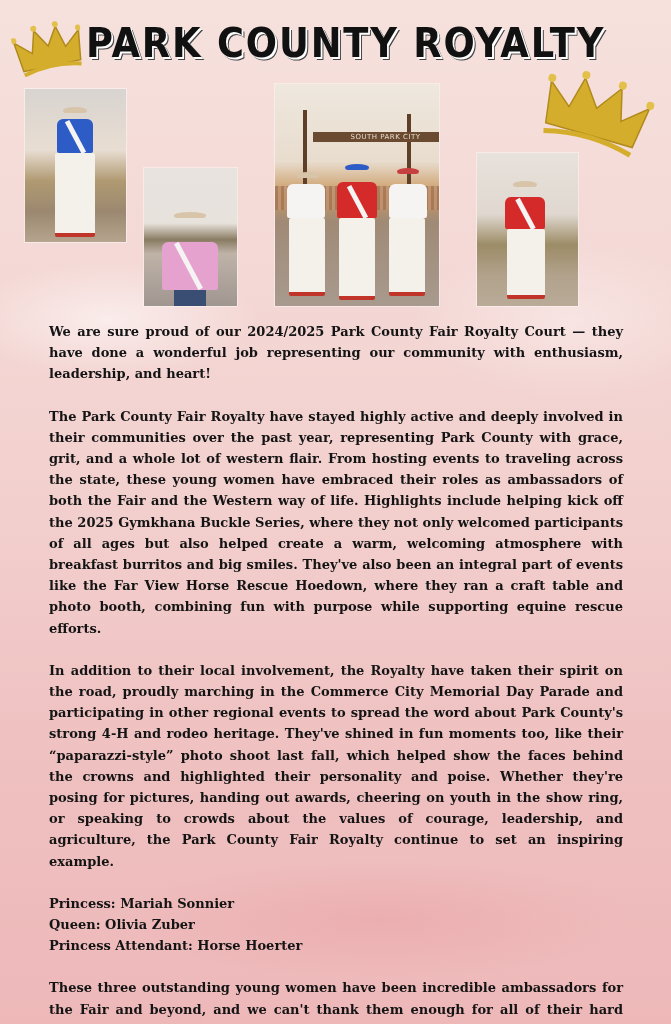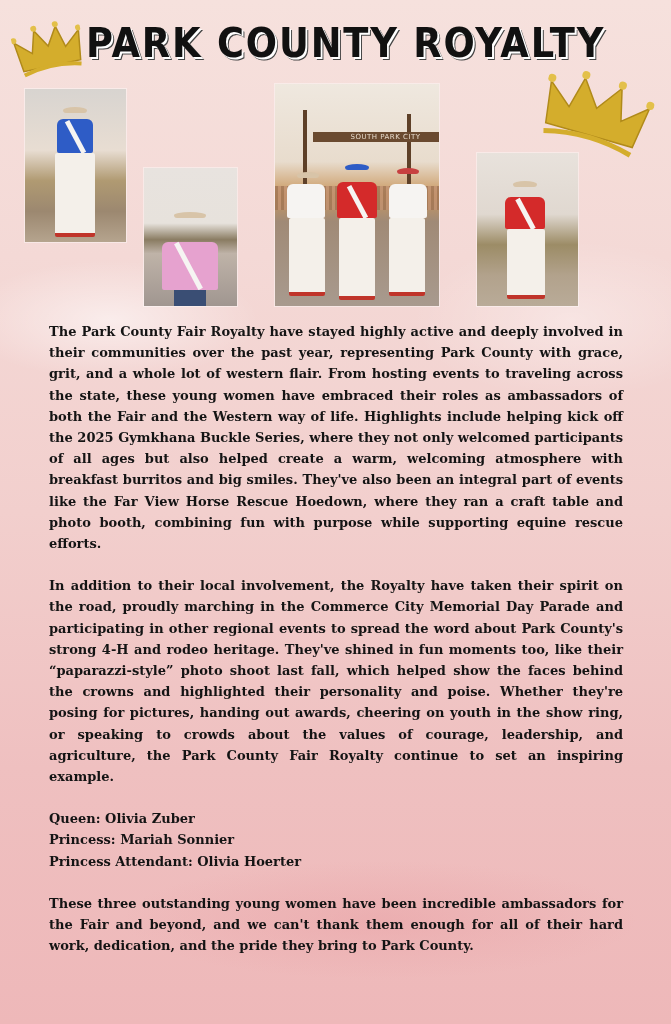--- a/index.html
+++ b/index.html
@@ -132,21 +132,22 @@
 <div class="photo p4">
   <div class="fig">
     <div class="hat" style="left:36px;top:28px;width:24px;background:#d8c4a8;"></div>
     <div class="shirt" style="left:28px;top:44px;width:40px;height:32px;background:#d42a2a;"></div>
     <div class="sash" style="left:46px;top:44px;height:34px;"></div>
     <div class="chaps" style="left:30px;top:76px;width:38px;height:66px;"></div>
   </div>
 </div>
 
 <main class="content">
+  <p>We are sure proud of our 2024/2025 Park County Fair Royalty Court — they have done a wonderful job representing our community with enthusiasm, leadership, and heart!</p>
   <p>The Park County Fair Royalty have stayed highly active and deeply involved in their communities over the past year, representing Park County with grace, grit, and a whole lot of western flair. From hosting events to traveling across the state, these young women have embraced their roles as ambassadors of both the Fair and the Western way of life. Highlights include helping kick off the 2025 Gymkhana Buckle Series, where they not only welcomed participants of all ages but also helped create a warm, welcoming atmosphere with breakfast burritos and big smiles. They've also been an integral part of events like the Far View Horse Rescue Hoedown, where they ran a craft table and photo booth, combining fun with purpose while supporting equine rescue efforts.</p>
   <p>In addition to their local involvement, the Royalty have taken their spirit on the road, proudly marching in the Commerce City Memorial Day Parade and participating in other regional events to spread the word about Park County's strong 4-H and rodeo heritage. They've shined in fun moments too, like their “paparazzi-style” photo shoot last fall, which helped show the faces behind the crowns and highlighted their personality and poise. Whether they're posing for pictures, handing out awards, cheering on youth in the show ring, or speaking to crowds about the values of courage, leadership, and agriculture, the Park County Fair Royalty continue to set an inspiring example.</p>
   <div class="roster">
+    <div>Princess: Mariah Sonnier</div>
     <div>Queen: Olivia Zuber</div>
-    <div>Princess: Mariah Sonnier</div>
-    <div>Princess Attendant: Olivia Hoerter</div>
+    <div>Princess Attendant: Horse Hoerter</div>
   </div>
   <p>These three outstanding young women have been incredible ambassadors for the Fair and beyond, and we can't thank them enough for all of their hard work, dedication, and the pride they bring to Park County.</p>
 </main>
 
 </body></html>

